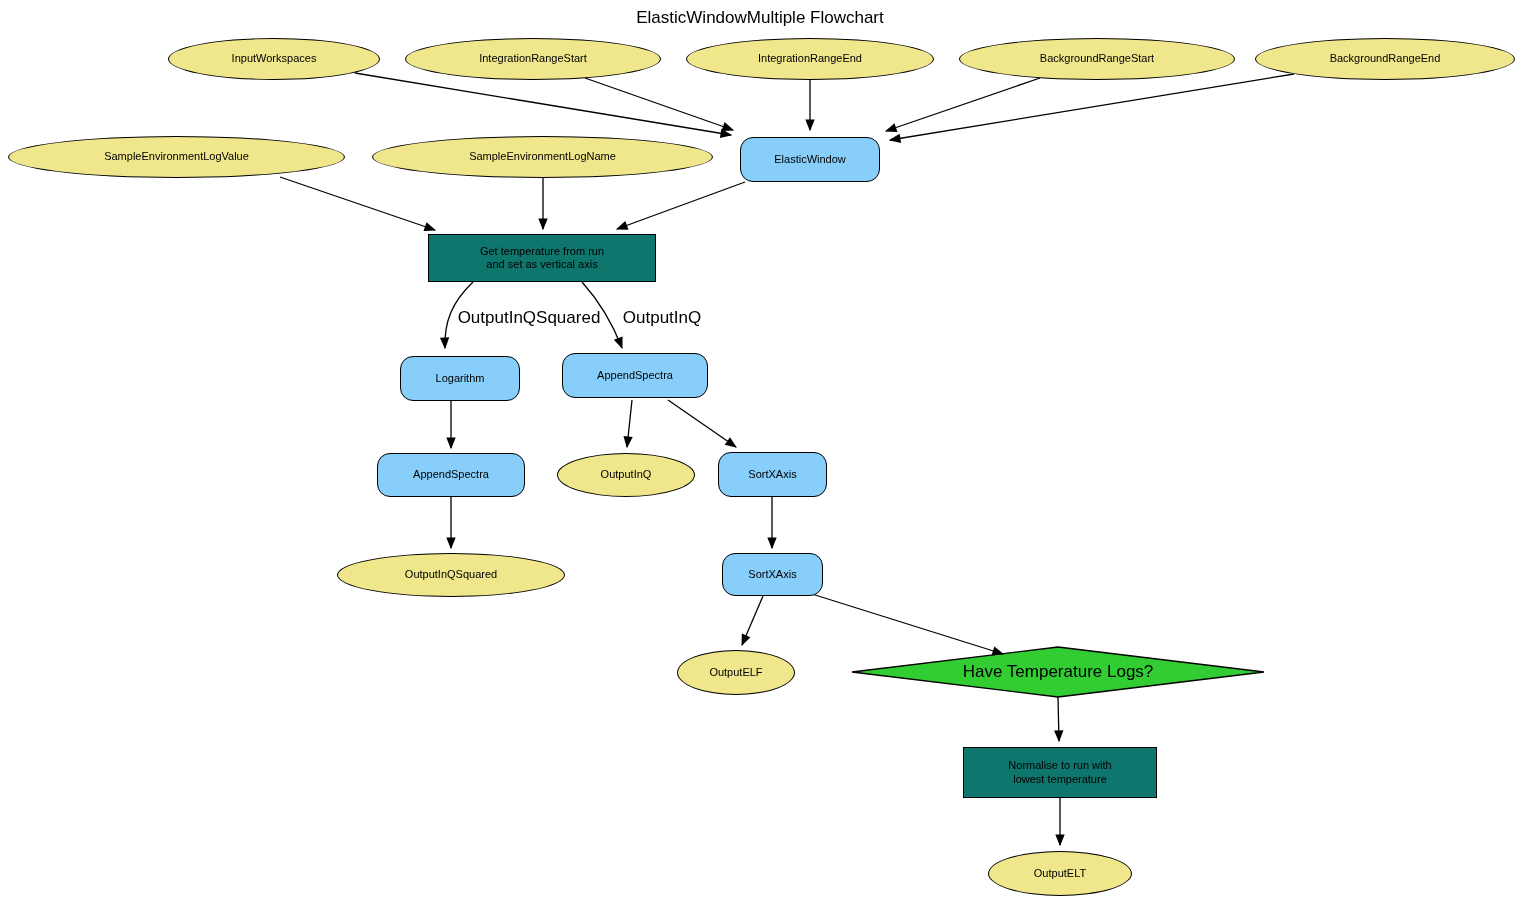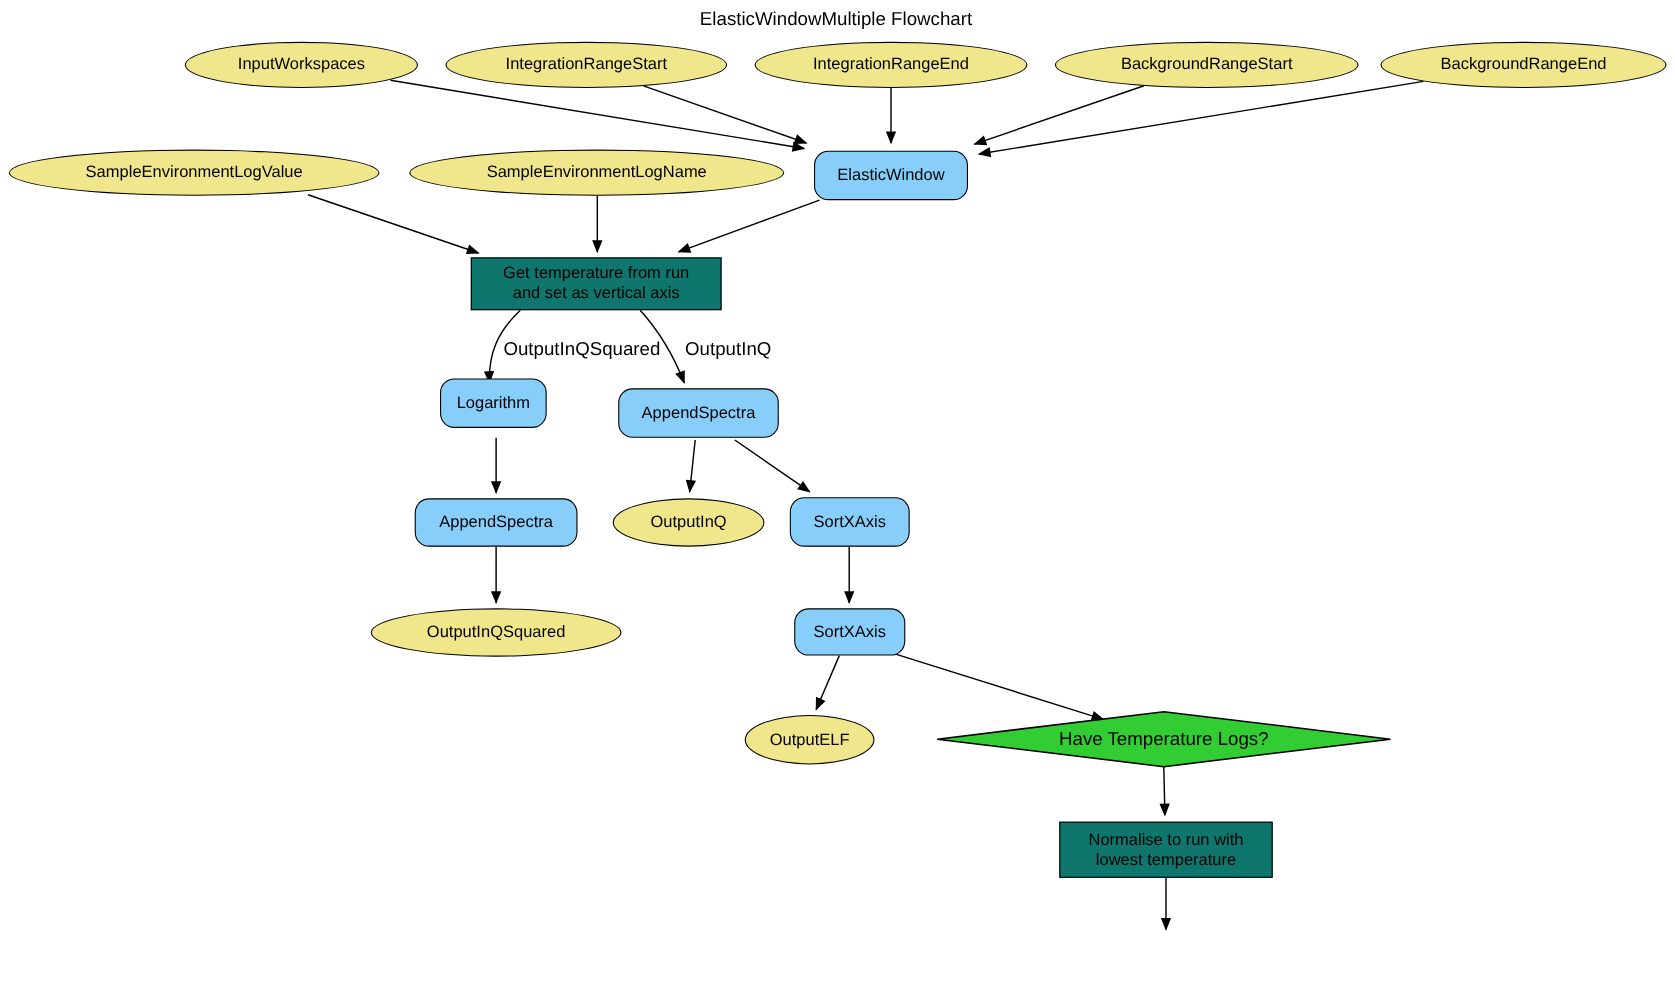--- a/index.html
+++ b/index.html
@@ -13,21 +13,21 @@
   #edge-layer{position:absolute;left:0;top:0;width:1523px;height:903px;}
   .diagram-title{
     position:absolute;left:760px;top:8px;
     transform:translateX(-50%);
     font-size:17px;color:#000;white-space:nowrap;
   }
   .node{
     position:absolute;
     display:flex;align-items:center;justify-content:center;
     text-align:center;
-    font-size:15px;color:#000;
+    font-size:11px;color:#000;
     box-sizing:border-box;
     line-height:1.2;
     white-space:nowrap;
   }
   .ellipse{
     background:#f0e68c;
     border:1.4px solid #000;
     border-radius:50%;
   }
   .process{
@@ -102,32 +102,33 @@
   <div class="node process" style="left:740px;top:137px;width:140px;height:45px">ElasticWindow</div>
 
   <div class="node step" style="left:428px;top:234px;width:228px;height:48px">
     <div>Get temperature from run</div>
     <div>and set as vertical axis</div>
   </div>
 
   <div class="edge-label" style="left:529px;top:318px">OutputInQSquared</div>
   <div class="edge-label" style="left:662px;top:318px">OutputInQ</div>
 
-  <div class="node process" style="left:400px;top:344px;width:97px;height:45px">Logarithm</div>
+  <div class="node process" style="left:400px;top:356px;width:120px;height:45px">Logarithm</div>
   <div class="node process" style="left:562px;top:353px;width:146px;height:45px">AppendSpectra</div>
 
   <div class="node process" style="left:377px;top:453px;width:148px;height:44px">AppendSpectra</div>
   <div class="node ellipse" style="left:557px;top:453px;width:138px;height:44px">OutputInQ</div>
   <div class="node process" style="left:718px;top:452px;width:109px;height:45px">SortXAxis</div>
 
   <div class="node ellipse" style="left:337px;top:553px;width:228px;height:44px">OutputInQSquared</div>
   <div class="node process" style="left:722px;top:553px;width:101px;height:43px">SortXAxis</div>
 
   <div class="node ellipse" style="left:677px;top:650px;width:118px;height:45px">OutputELF</div>
   <div class="decision-label">Have Temperature Logs?</div>
 
   <div class="node step" style="left:963px;top:747px;width:194px;height:51px">
     <div>Normalise to run with</div>
     <div>lowest temperature</div>
   </div>
 
+  <div class="node ellipse" style="left:988px;top:851px;width:144px;height:45px">OutputELT</div>
 
 </div>
 
 </body></html>

